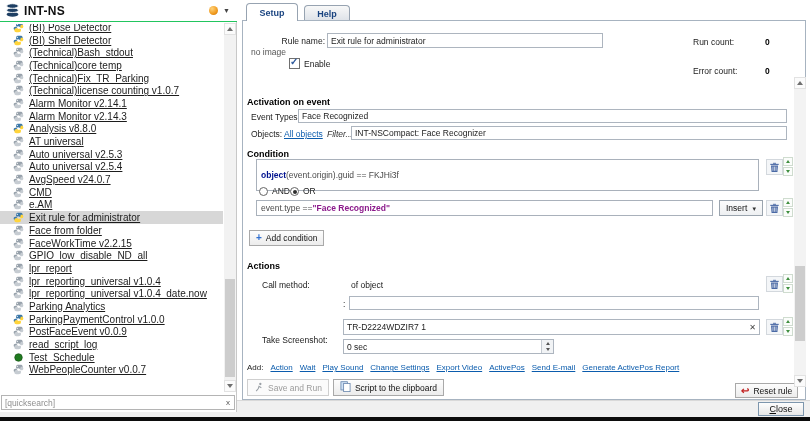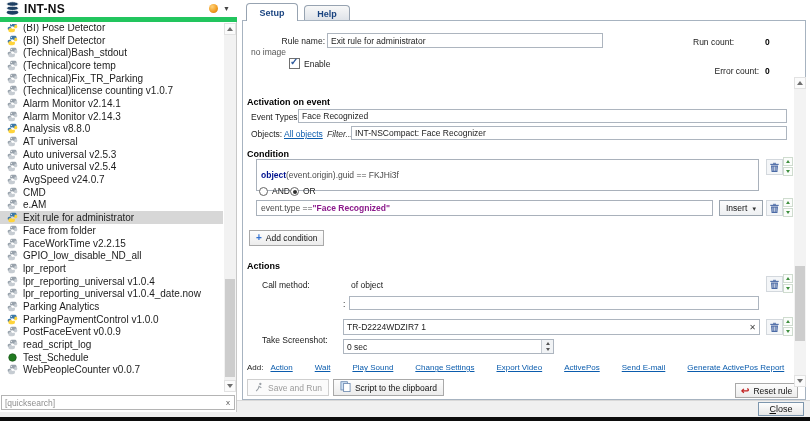--- a/index.html
+++ b/index.html
@@ -8,30 +8,30 @@
   .screen { position:relative; width:810px; height:421px; background:#fff; overflow:hidden; }
 
   
   .bottombar { position:absolute; left:0; top:400px; width:810px; height:17px; background:#f0f0f0; border-top:1px solid #d9d9d9; }
   .bottom-edge { position:absolute; left:0; top:417px; width:810px; height:4px; background:#0c0c0c; }
   .close-btn { position:absolute; left:758px; top:402px; width:46px; height:14px; background:linear-gradient(#fdfdfd,#e7e7e7); border:1px solid #7d96ad; font-size:9px; color:#111; text-align:center; cursor:default; }
   .close-btn span { display:block; line-height:12px; }
   .close-btn span::first-letter { text-decoration:underline; }
 
   
-  .titlebar { position:absolute; left:0; top:0; width:237px; height:22px; background:#fff; border-bottom:5px solid #22c55e; display:flex; align-items:center; z-index:4; }
+  .titlebar { position:absolute; left:0; top:0; width:237px; height:22px; background:#fff; border-bottom:1px solid #22c55e; display:flex; align-items:center; z-index:4; }
   .db-icon { width:15px; height:15px; margin:0 4px 0 5px; }
   .app-title { font-size:12px; font-weight:bold; color:#101010; letter-spacing:.3px; flex:1; }
   .orange-ball { width:9px; height:9px; border-radius:50%; background:radial-gradient(circle at 35% 30%, #ffd27a, #f09a1e 60%, #c36a00); margin-right:5px; }
   .tb-caret { font-size:7px; color:#444; margin-right:7px; }
 
   
   .sidebar { position:absolute; left:0; top:22px; width:237px; height:390px; background:#fff; border-right:1px solid #c8c8c8; z-index:3; }
   .sidebar-list { position:absolute; left:0; top:2px; right:13px; bottom:20px; overflow:hidden; }
-  .srow { height:12.7px; display:flex; align-items:center; padding-left:7px; gap:5px; font-size:10px; color:#1c1c1c; white-space:nowrap; }
+  .srow { height:12.7px; display:flex; align-items:center; padding-left:13px; gap:5px; font-size:10px; color:#1c1c1c; white-space:nowrap;text-decoration:underline; }
   .srow:first-child { margin-top:-3px; }
   .srow.sel { background:#d7d7d7; }
   .sicon { width:11px; height:11px; flex:0 0 11px; display:flex; }
   .sicon svg { width:11px; height:11px; }
   .side-scroll { position:absolute; right:0; top:1px; width:12px; bottom:20px; background:#f2f2f2; }
   .sarrow { position:absolute; left:0; width:12px; height:12px; background:#fbfbfb; border:1px solid #e2e2e2; display:flex; align-items:center; justify-content:center; }
   .sarrow.up { top:0; } .sarrow.down { bottom:0; }
   .tri-up { width:0; height:0; border-left:3px solid transparent; border-right:3px solid transparent; border-bottom:4px solid #6f6f6f; }
   .tri-down { width:0; height:0; border-left:3px solid transparent; border-right:3px solid transparent; border-top:4px solid #6f6f6f; }
   .sthumb { position:absolute; left:1px; width:10px; top:256px; height:98px; background:#cdcdcd; }
@@ -424,21 +424,21 @@
 
   <div class="panel">
 
     <div class="abs lbl muted" style="left:8px; top:26px;">no image</div>
     <div class="abs lbl" style="left:18px; top:15px; width:64px; text-align:right;">Rule name:</div>
     <input class="abs tinput" style="left: 84px; top: 12px; width: 276px; height: 15px;" value="Exit rule for administrator">
     <div class="abs lbl" style="left:450px; top:16px; width:66px; ">Run count:</div>
     <div class="abs lbl bold0" style="left:522px; top:16px;">0</div>
     <div class="abs checkbox checked" style="left:46px; top:37px;"></div>
     <div class="abs lbl" style="left:61px; top:38px;">Enable</div>
-    <div class="abs lbl" style="left:450px; top:45px; width:66px; text-align:right;">Error count:</div>
+    <div class="abs lbl" style="left:450px; top:45px; width:66px; ">Error count:</div>
     <div class="abs lbl bold0" style="left:522px; top:45px;">0</div>
 
     <div class="abs heading" style="left:4px; top:76px;">Activation on event</div>
     <div class="abs lbl" style="left:8px; top:91px;">Event Types:</div>
     <input class="abs tinput" style="left: 55px; top: 88px; width: 489px; height: 14px;" value="Face Recognized">
     <div class="abs lbl" style="left:8px; top:108px;">Objects:</div>
     <a class="abs link" style="left:41px; top:108px;">All objects</a>
     <span class="abs lbl italic" style="left:84px; top:108px;">Filter...</span>
     <input class="abs tinput" style="left: 108px; top: 105px; width: 436px; height: 14px;" value="INT-NSCompact: Face Recognizer">
 
@@ -550,21 +550,21 @@
             <div class="tri-up"></div>
           </div>
           <div>
             <div class="tri-down"></div>
           </div>
         </div>
     </div>
 
     <div class="abs add-row" style="left:4px; top:342px;">
       <span class="lbl" style="font-size:8px;">Add:</span>
-      <span class="add-row" style="gap:22px;">
+      <span class="add-row" style="gap:7px;">
           <a>Action</a>
           <a>Wait</a>
           <a>Play Sound</a>
           <a>Change Settings</a>
           <a>Export Video</a>
           <a>ActivePos</a>
           <a>Send E-mail</a>
           <a>Generate ActivePos Report</a>
         </span>
     </div>

